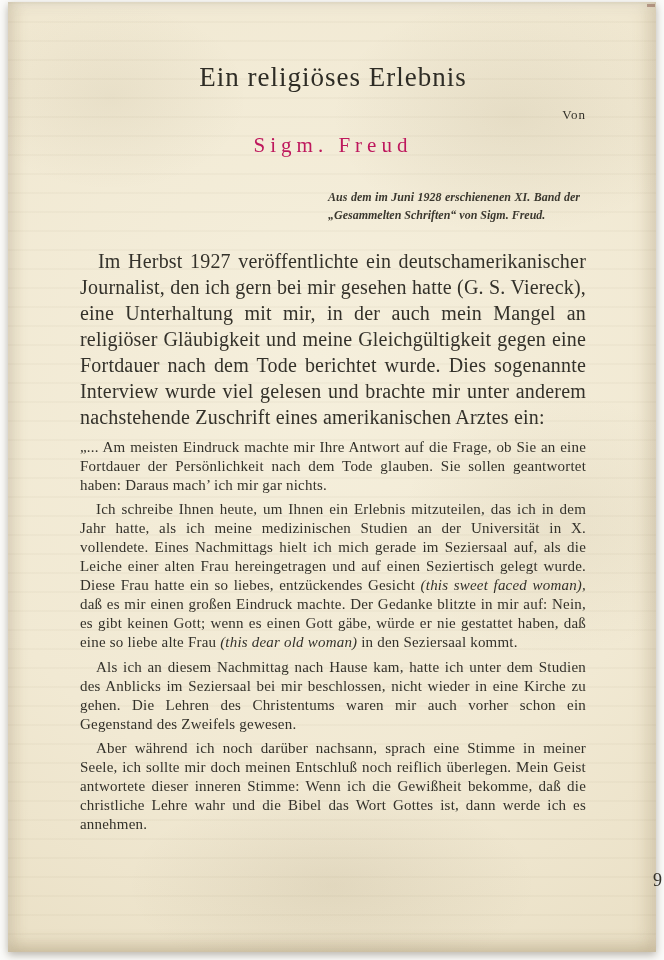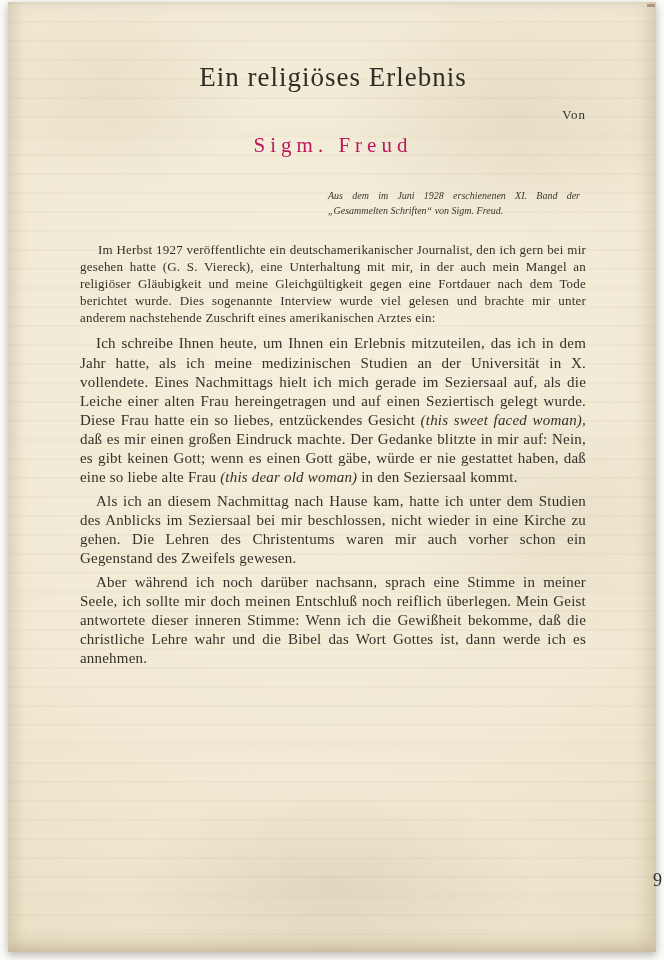--- a/index.html
+++ b/index.html
@@ -72,33 +72,33 @@
     text-align: center;
     font-size: 21px;
     font-weight: normal;
     letter-spacing: 5px;
     color: #be185d;
   }
   .source-note {
     width: 252px;
     margin: 0 6px 24px auto;
     font-style: italic;
-    font-weight: normal;
-    font-size: 10px;
+    font-weight: bold;
+    font-size: 12px;
     line-height: 1.5;
     text-align: justify;
     color: #3a372e;
   }
   .body-paragraphs p {
     margin: 0 0 5px 0;
     text-align: justify;
     letter-spacing: 0.2px;
   }
   p.lead {
-    font-size: 13px;
+    font-size: 20px;
     line-height: 1.3;
     text-indent: 18px;
     margin-bottom: 8px;
   }
   p.small {
     font-size: 15px;
     line-height: 1.27;
     text-indent: 16px;
   }
   p.no-indent { text-indent: 0; }
@@ -118,20 +118,21 @@
   <div class="texture"></div>
   <div class="corner-mark"></div>
 
   <div class="content">
     <h1 class="title">Ein religiöses Erlebnis</h1>
     <div class="byline">Von</div>
     <div class="author">Sigm. Freud</div>
     <div class="source-note">Aus dem im Juni 1928 erschienenen XI. Band der „Gesammelten Schriften“ von Sigm. Freud.</div>
     <div class="body-paragraphs">
         <p class="lead"><span>Im Herbst 1927 veröffentlichte ein deutschamerikanischer Journalist, den ich gern bei mir gesehen hatte (G. S. Viereck), eine Unterhaltung mit mir, in der auch mein Mangel an religiöser Gläubigkeit und meine Gleichgültigkeit gegen eine Fortdauer nach dem Tode berichtet wurde. Dies sogenannte Interview wurde viel gelesen und brachte mir unter anderem nachstehende Zuschrift eines amerikanischen Arztes ein:</span></p>
+        <p class="small no-indent"><span>„... Am meisten Eindruck machte mir Ihre Antwort auf die Frage, ob Sie an eine Fortdauer der Persönlichkeit nach dem Tode glauben. Sie sollen geantwortet haben: Daraus mach’ ich mir gar nichts.</span></p>
         <p class="small"><span>Ich schreibe Ihnen heute, um Ihnen ein Erlebnis mitzuteilen, das ich in dem Jahr hatte, als ich meine medizinischen Studien an der Universität in X. vollendete. Eines Nachmittags hielt ich mich gerade im Seziersaal auf, als die Leiche einer alten Frau hereingetragen und auf einen Seziertisch gelegt wurde. Diese Frau hatte ein so liebes, entzückendes Gesicht </span><span class="it">(this sweet faced woman),</span><span> daß es mir einen großen Eindruck machte. Der Gedanke blitzte in mir auf: Nein, es gibt keinen Gott; wenn es einen Gott gäbe, würde er nie gestattet haben, daß eine so liebe alte Frau </span><span class="it">(this dear old woman)</span><span> in den Seziersaal kommt.</span></p>
         <p class="small"><span>Als ich an diesem Nachmittag nach Hause kam, hatte ich unter dem Studien des Anblicks im Seziersaal bei mir beschlossen, nicht wieder in eine Kirche zu gehen. Die Lehren des Christentums waren mir auch vorher schon ein Gegenstand des Zweifels gewesen.</span></p>
         <p class="small"><span>Aber während ich noch darüber nachsann, sprach eine Stimme in meiner Seele, ich sollte mir doch meinen Entschluß noch reiflich überlegen. Mein Geist antwortete dieser inneren Stimme: Wenn ich die Gewißheit bekomme, daß die christliche Lehre wahr und die Bibel das Wort Gottes ist, dann werde ich es annehmen.</span></p>
       </div>
   </div>
 
   <div class="page-number">9</div>
 </div>
 
 </body></html>

